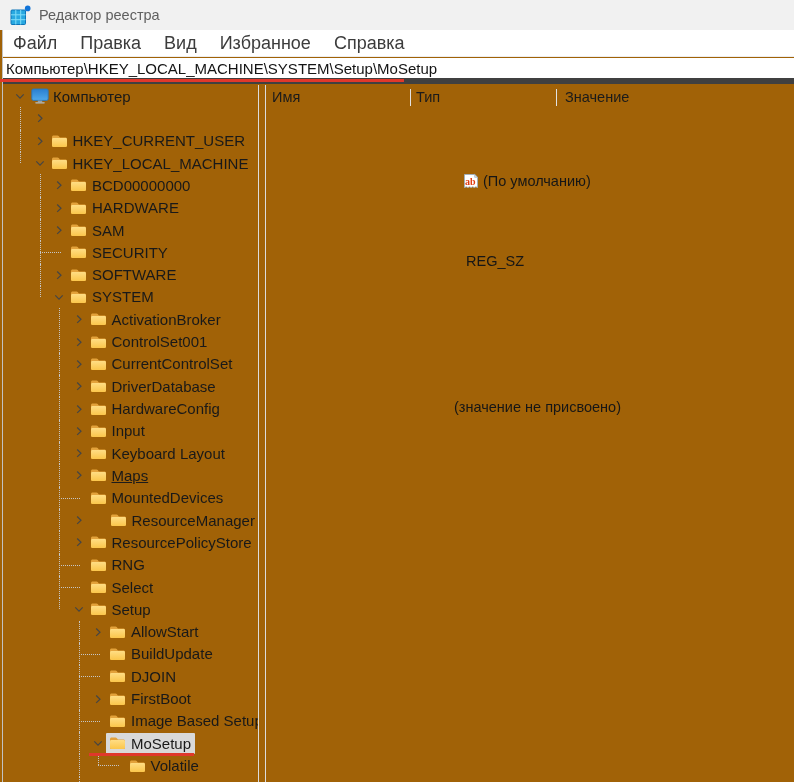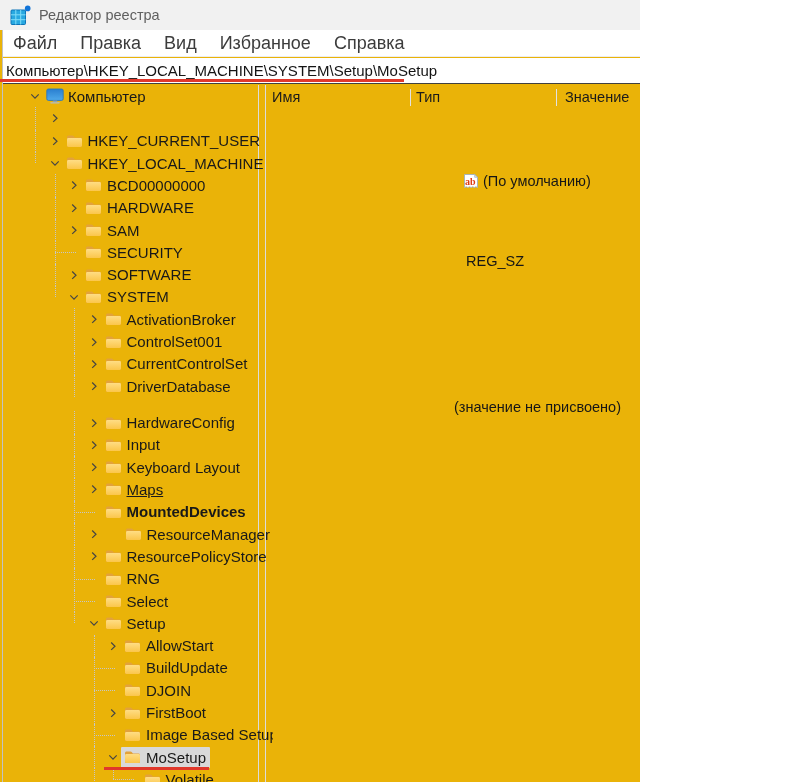--- a/index.html
+++ b/index.html
@@ -1,38 +1,38 @@
 <!DOCTYPE html>
 <html style="--red: #e0382b; --sel: #d9d9d9;"><head>
 <meta charset="utf-8">
 <style>
   * { box-sizing: border-box; margin: 0; padding: 0; }
   html,body { background:#fff; }
   body { font-family:"Liberation Sans", sans-serif; }
-  .window { position:relative; width:640px; height:782px; background:#eab308; overflow:hidden; color:#1b1b1b; }
+  .window { position:relative; width:794px; height:782px; background:#a16207; overflow:hidden; color:#1b1b1b; }
 
   
   .titlebar { position:absolute; left:0; top:0; width:800px; height:30px; background:#f1f1f1; display:flex; align-items:center; padding-left:10px; }
   .title-text { color:#5f5f5f; font-size:14.5px; margin-left:8px; }
 
   
   .win-border-left { position:absolute; left:2px; top:30px; width:1px; height:752px; background:#c2c2c2; }
 
   
   .menubar { position:absolute; top:30px; left:3px; right:0; height:27px; background:#fff; display:flex; align-items:center; border-bottom:1px solid #ededed; }
   .menu-item { padding:0 10px; margin-right:3px; color:#3c3c3c; font-size:18px; cursor:default; }
 
   
-  .addressbar { position:absolute; top:58px; left:3px; right:0; height:26px; background:#fff; border-bottom:1px solid #404040; display:flex; align-items:center; }
+  .addressbar { position:absolute; top:58px; left:3px; right:0; height:26px; background:#fff; border-bottom:6px solid #404040; display:flex; align-items:center; }
   .address-text { padding-left:3px; font-size:15px; color:#141414; white-space:nowrap; }
   .address-underline { position:absolute; left:0; top:79px; width:404px; height:3px; background:var(--red); }
 
   
   .content { position:absolute; left:0; top:85px; width:800px; height:697px; }
-  .tree-pane { position:absolute; left:18px; top:0; width:255px; height:697px; overflow:hidden; }
+  .tree-pane { position:absolute; left:3px; top:0; width:255px; height:697px; overflow:hidden; }
   .divider-a { position:absolute; left:258px; top:0; width:1px; height:697px; background:#dcdcdc; }
   .divider-b { position:absolute; left:265px; top:0; width:1px; height:697px; background:#dcdcdc; }
   .right-pane { position:absolute; left:266px; top:0; width:534px; height:697px; }
 
   
   .trow { position:relative; height:22.32px; display:flex; align-items:center; white-space:nowrap; font-size:15px; }
   .chev { position:relative; z-index:2; width:14px; height:14px; margin-right:4px; flex:0 0 14px; display:flex; align-items:center; justify-content:center; }
   .rowline { position:relative; z-index:2; display:inline-flex; align-items:center; padding:2px 4px 2px 3px; margin-left:-3px; border-radius:1px; }
   .rowline.sel { background:var(--sel); }
   .t-icon { display:inline-flex; width:18px; flex:0 0 18px; align-items:center; }
@@ -320,21 +320,21 @@
           <span class="rowline">
             <span class="t-icon">
               <svg width="17" height="14" viewBox="0 0 17 14">
                 <path d="M1 3.1C1 2.2 1.7 1.5 2.6 1.5h3.9c.5 0 .9.2 1.2.6l1.2 1.5h5.5c.9 0 1.6.7 1.6 1.6v6.2c0 .9-.7 1.6-1.6 1.6H2.6C1.7 13 1 12.3 1 11.4Z" fill="#e3a23b"></path>
                 <rect x="1" y="4" width="15" height="9" rx="1.4" fill="url(#gFold)"></rect>
               </svg>
             </span>
             <span class="t-label">DriverDatabase</span>
           </span>
         </div>
-        <div class="trow" style="padding-left: 68.5px; margin-top: 14px;">
+        <div class="trow" style="padding-left: 68.5px;">
           <div class="guide-v" style="left: 56px; top: 0px; height: 22.4px;"></div>
           <span class="chev">
             <svg width="12" height="12" viewBox="0 0 12 12">
               <path d="M4.2 2.5 L8 6.2 L4.2 9.9" fill="none" stroke="#454545" stroke-width="1.2"></path>
             </svg>
           </span>
           <span class="rowline">
             <span class="t-icon">
               <svg width="17" height="14" viewBox="0 0 17 14">
                 <path d="M1 3.1C1 2.2 1.7 1.5 2.6 1.5h3.9c.5 0 .9.2 1.2.6l1.2 1.5h5.5c.9 0 1.6.7 1.6 1.6v6.2c0 .9-.7 1.6-1.6 1.6H2.6C1.7 13 1 12.3 1 11.4Z" fill="#e3a23b"></path>
@@ -388,21 +388,21 @@
           <span class="rowline">
             <span class="t-icon">
               <svg width="17" height="14" viewBox="0 0 17 14">
                 <path d="M1 3.1C1 2.2 1.7 1.5 2.6 1.5h3.9c.5 0 .9.2 1.2.6l1.2 1.5h5.5c.9 0 1.6.7 1.6 1.6v6.2c0 .9-.7 1.6-1.6 1.6H2.6C1.7 13 1 12.3 1 11.4Z" fill="#e3a23b"></path>
                 <rect x="1" y="4" width="15" height="9" rx="1.4" fill="url(#gFold)"></rect>
               </svg>
             </span>
             <span class="t-label">Maps</span>
           </span>
         </div>
-        <div class="trow" style="padding-left: 68.5px; font-weight: bold;">
+        <div class="trow" style="padding-left: 68.5px;">
           <div class="guide-v" style="left: 56px; top: 0px; height: 22.4px;"></div>
           <div class="guide-h" style="left: 56px; width: 21px;"></div>
           <span class="chev"></span>
           <span class="rowline">
             <span class="t-icon">
               <svg width="17" height="14" viewBox="0 0 17 14">
                 <path d="M1 3.1C1 2.2 1.7 1.5 2.6 1.5h3.9c.5 0 .9.2 1.2.6l1.2 1.5h5.5c.9 0 1.6.7 1.6 1.6v6.2c0 .9-.7 1.6-1.6 1.6H2.6C1.7 13 1 12.3 1 11.4Z" fill="#e3a23b"></path>
                 <rect x="1" y="4" width="15" height="9" rx="1.4" fill="url(#gFold)"></rect>
               </svg>
             </span>

